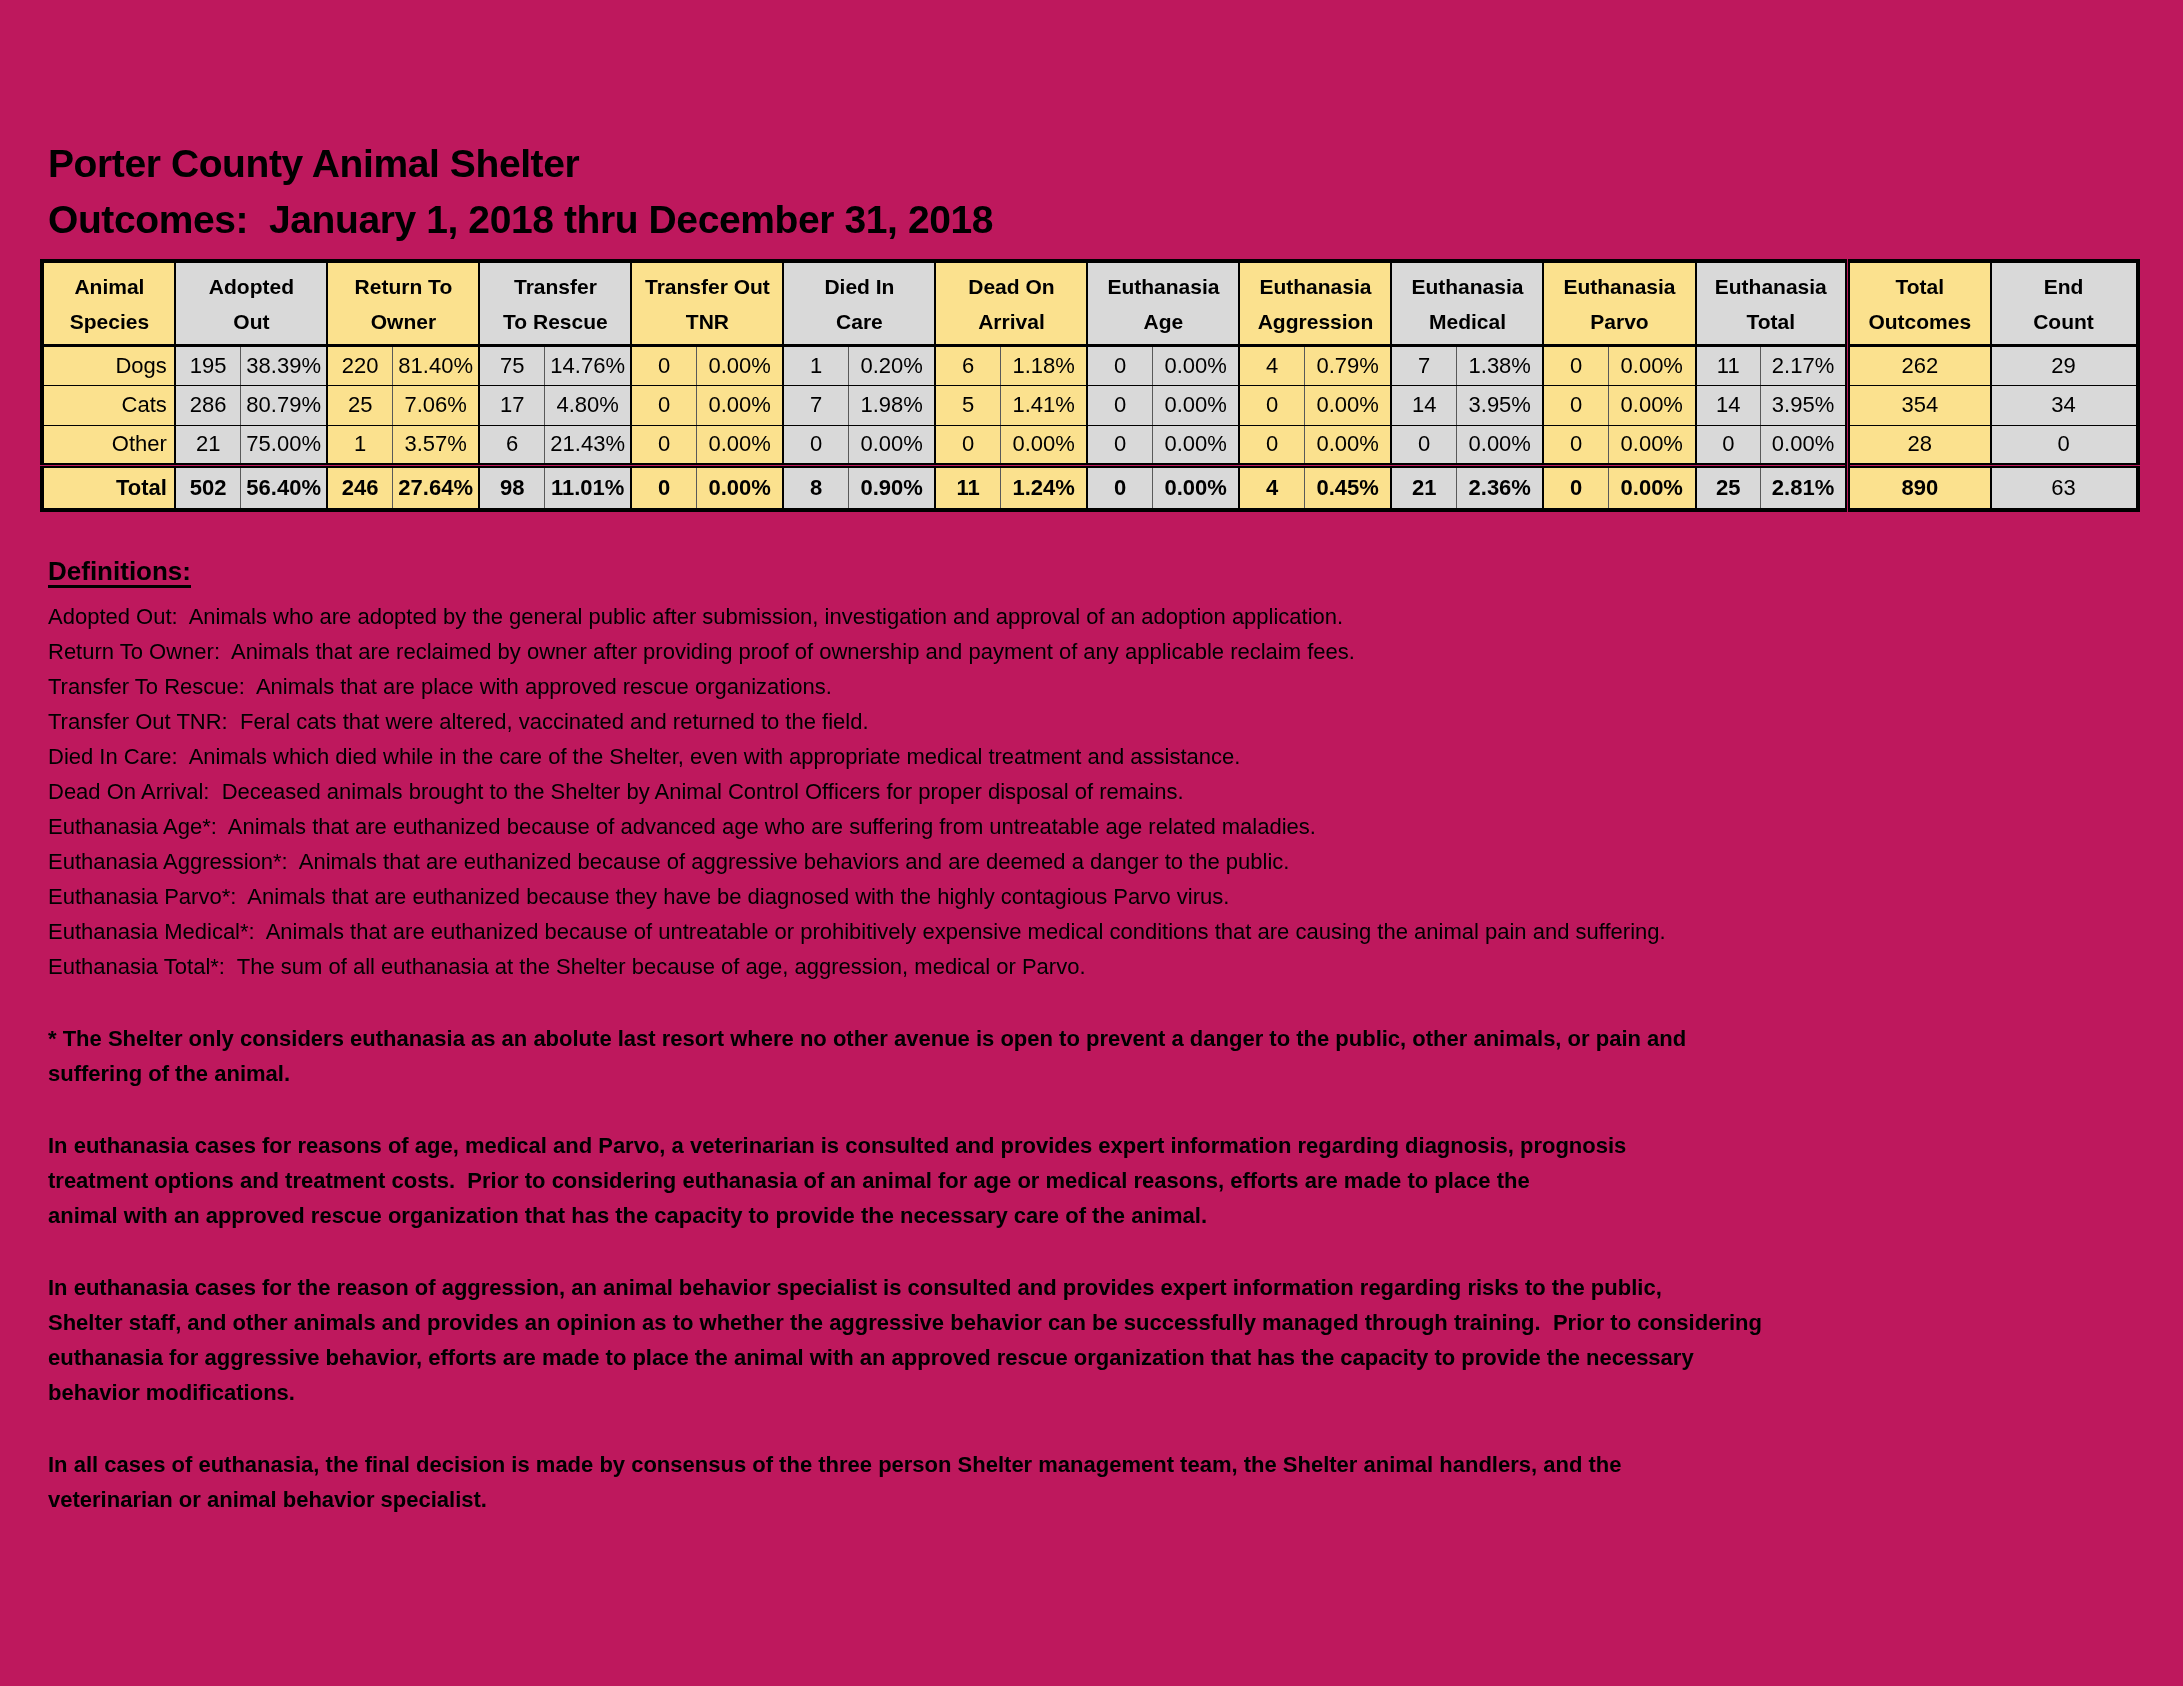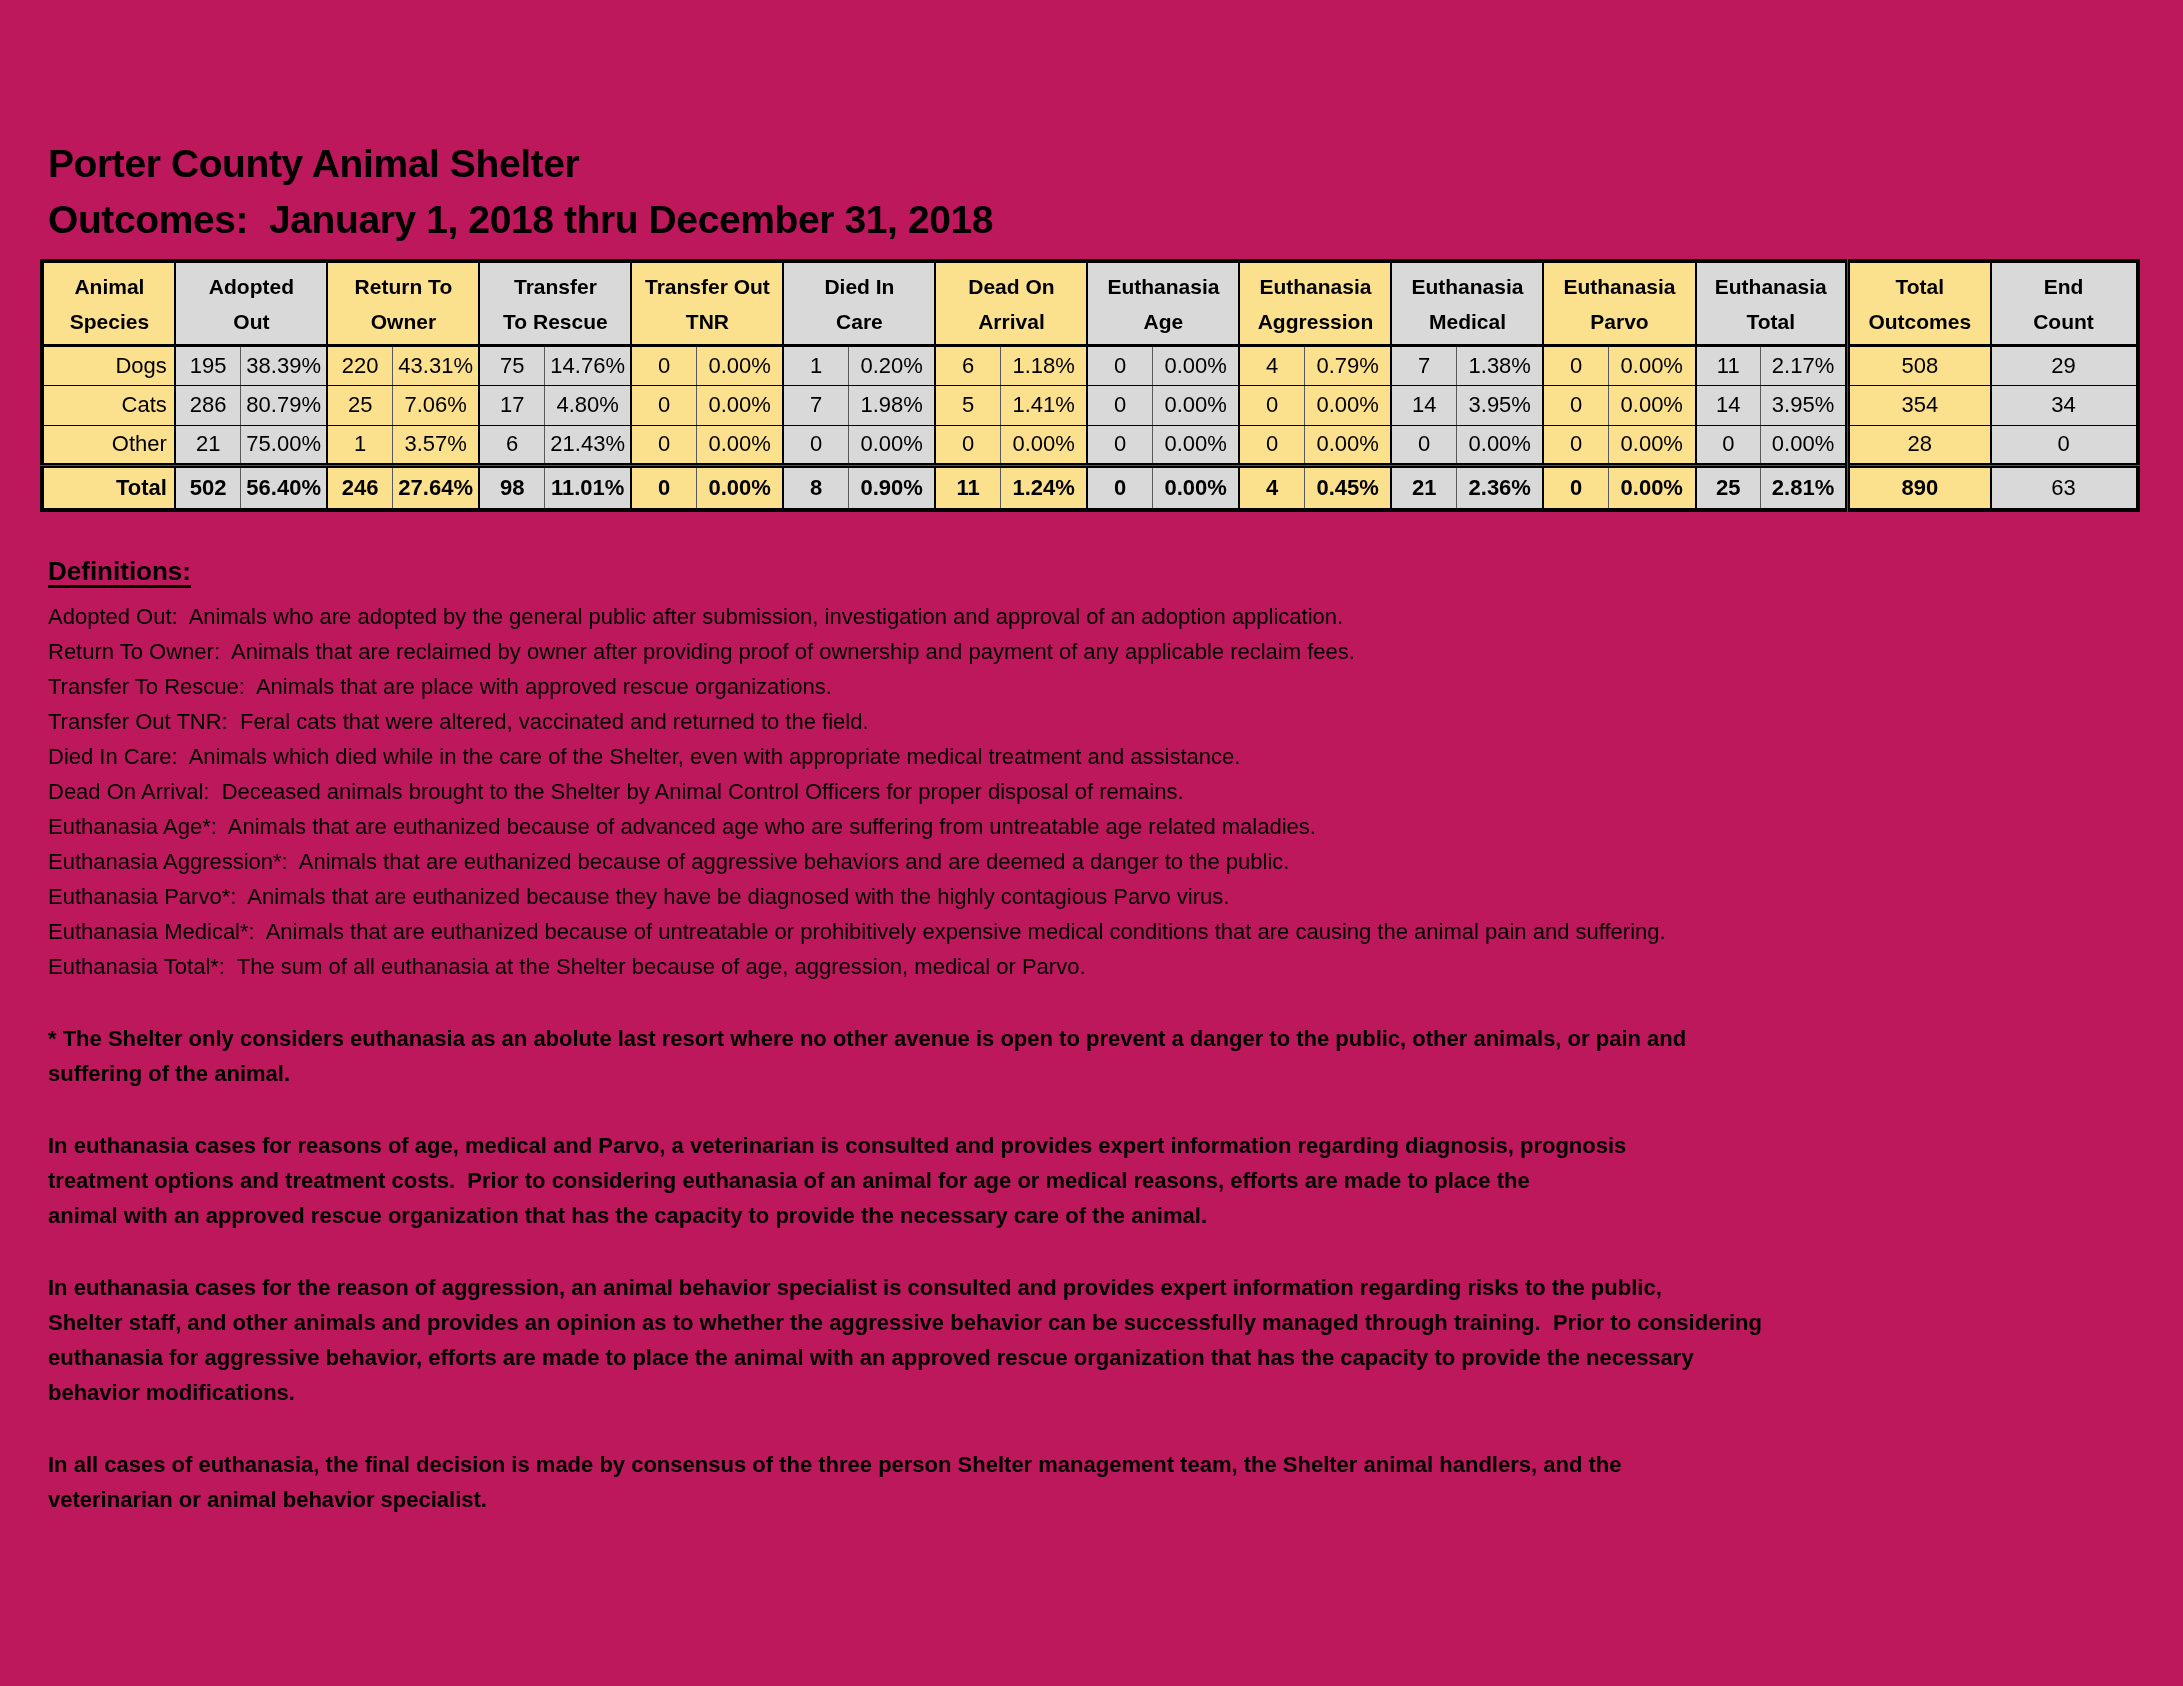--- a/index.html
+++ b/index.html
@@ -153,40 +153,40 @@
             <div class="hdr-line">Count</div>
           </th>
         </tr>
       </thead>
     <tbody>
         <tr>
           <td class="species-cell tone-yellow">Dogs</td>
           <td class="count-cell tone-gray">195</td>
           <td class="pct-cell tone-gray">38.39%</td>
           <td class="count-cell tone-yellow">220</td>
-          <td class="pct-cell tone-yellow">43.31%</td>
+          <td class="pct-cell tone-yellow">81.40%</td>
           <td class="count-cell tone-gray">75</td>
           <td class="pct-cell tone-gray">14.76%</td>
           <td class="count-cell tone-yellow">0</td>
           <td class="pct-cell tone-yellow">0.00%</td>
           <td class="count-cell tone-gray">1</td>
           <td class="pct-cell tone-gray">0.20%</td>
           <td class="count-cell tone-yellow">6</td>
           <td class="pct-cell tone-yellow">1.18%</td>
           <td class="count-cell tone-gray">0</td>
           <td class="pct-cell tone-gray">0.00%</td>
           <td class="count-cell tone-yellow">4</td>
           <td class="pct-cell tone-yellow">0.79%</td>
           <td class="count-cell tone-gray">7</td>
           <td class="pct-cell tone-gray">1.38%</td>
           <td class="count-cell tone-yellow">0</td>
           <td class="pct-cell tone-yellow">0.00%</td>
           <td class="count-cell tone-gray">11</td>
           <td class="pct-cell tone-gray">2.17%</td>
-          <td class="dbl-left tone-yellow total-outcomes-cell">508</td>
+          <td class="dbl-left tone-yellow total-outcomes-cell">262</td>
           <td class="tone-gray end-count-cell">29</td>
         </tr>
         <tr>
           <td class="species-cell tone-yellow">Cats</td>
           <td class="count-cell tone-gray">286</td>
           <td class="pct-cell tone-gray">80.79%</td>
           <td class="count-cell tone-yellow">25</td>
           <td class="pct-cell tone-yellow">7.06%</td>
           <td class="count-cell tone-gray">17</td>
           <td class="pct-cell tone-gray">4.80%</td>

